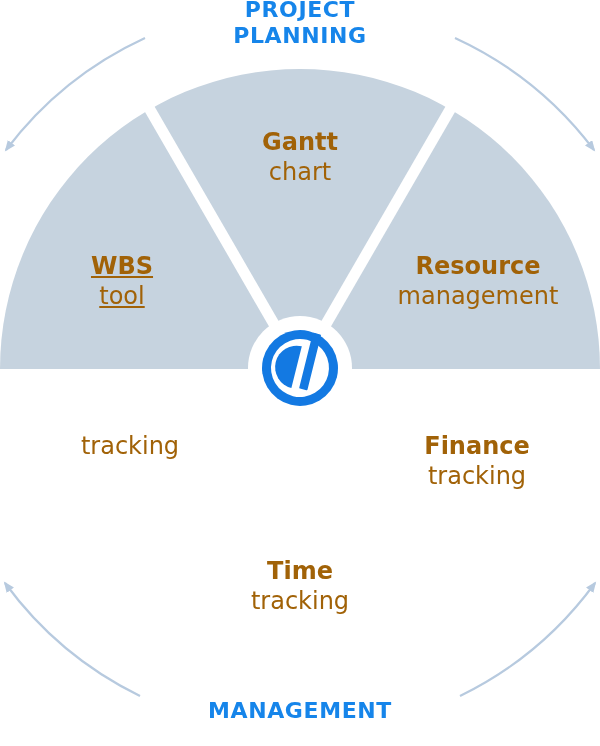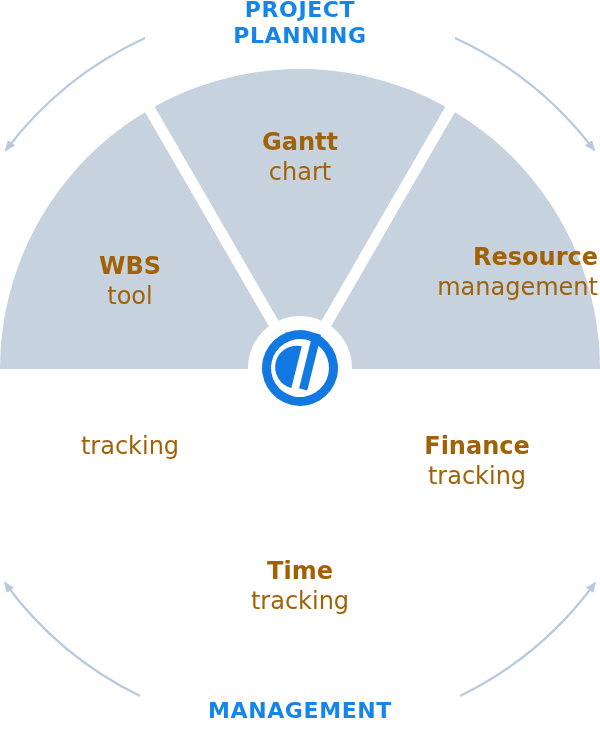--- a/index.html
+++ b/index.html
@@ -30,22 +30,22 @@
   .feature {
     position: absolute;
     width: 240px;
     text-align: center;
     color: #a16207;
     font-size: 24px;
     line-height: 30px;
   }
   .feature .b { font-weight: 700; }
   .f-gantt    { left: 180px; top: 127px; }
-  .f-wbs      { left:  10px; top: 251px; }
-  .f-resource { left: 358px; top: 242px; text-align: right; }
+  .f-wbs      { left:  2px; top: 251px; text-decoration: underline; }
+  .f-resource { left: 358px; top: 251px; }
   .f-issue    { left:  10px; top: 431px; }
   .f-finance  { left: 357px; top: 431px; }
   .f-time     { left: 180px; top: 556px; }
 </style>
 </head>
 <body>
 
 <div class="stage">
 
   <svg class="wheel" width="600" height="746" viewBox="0 0 600 746">

